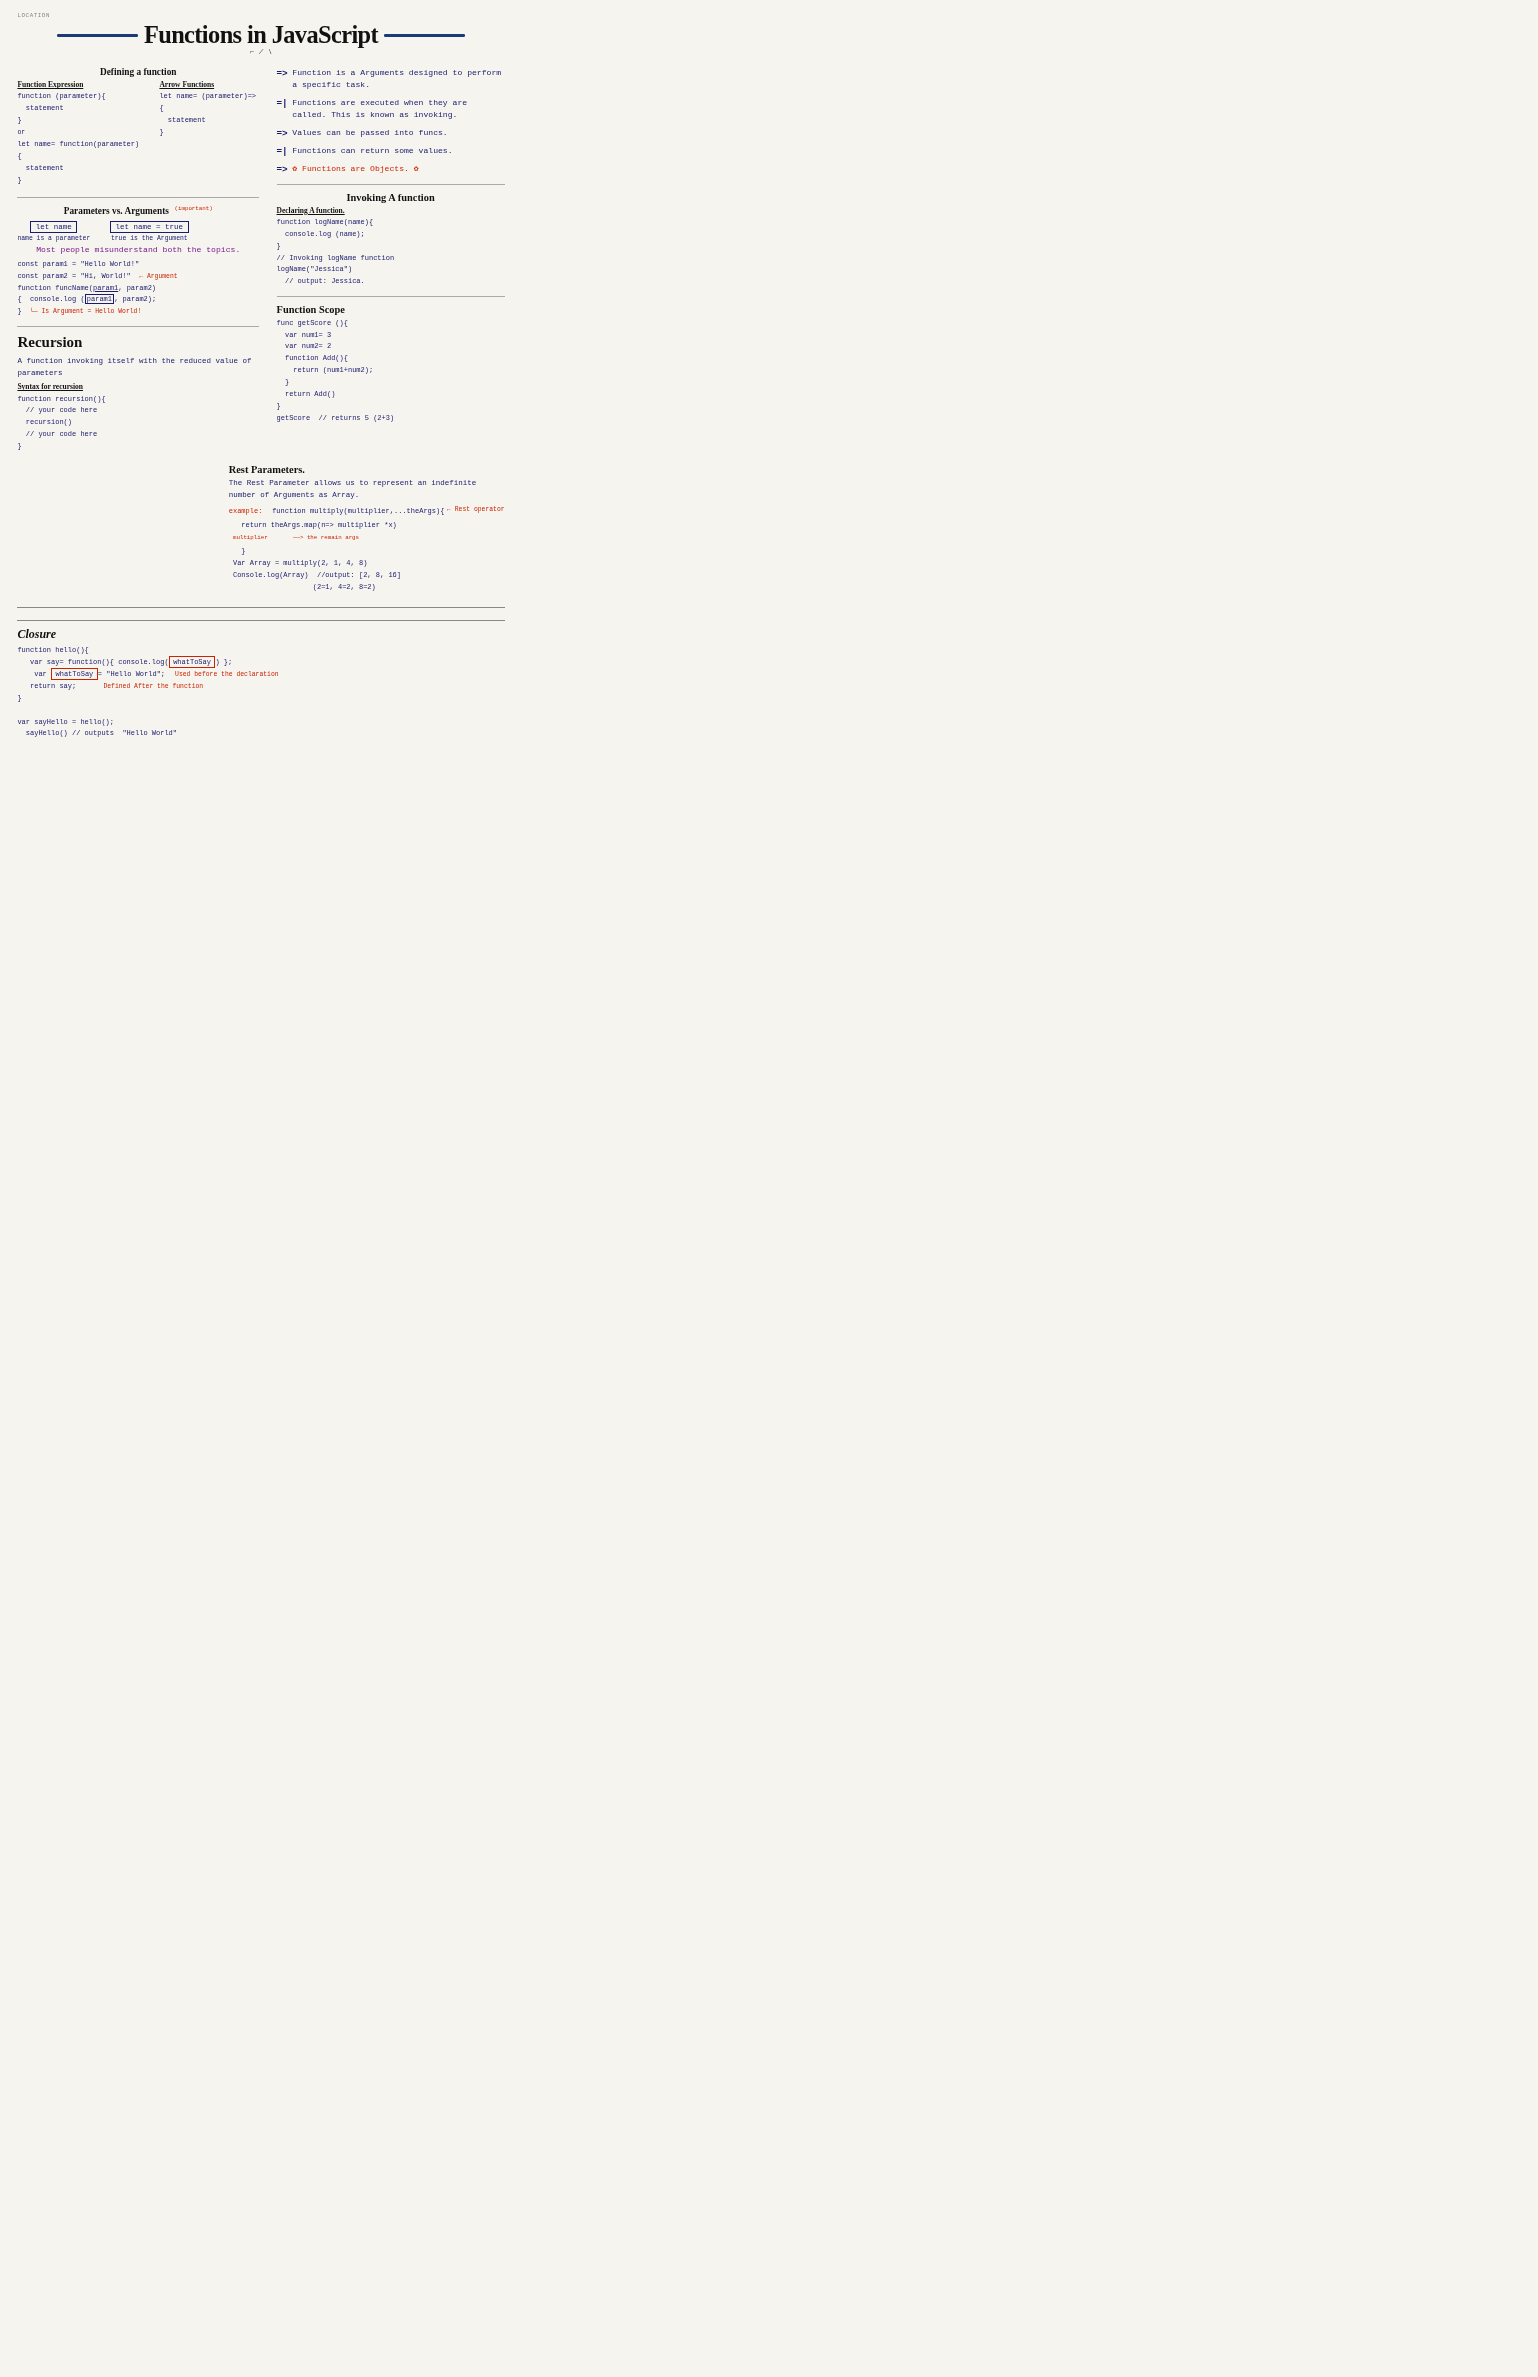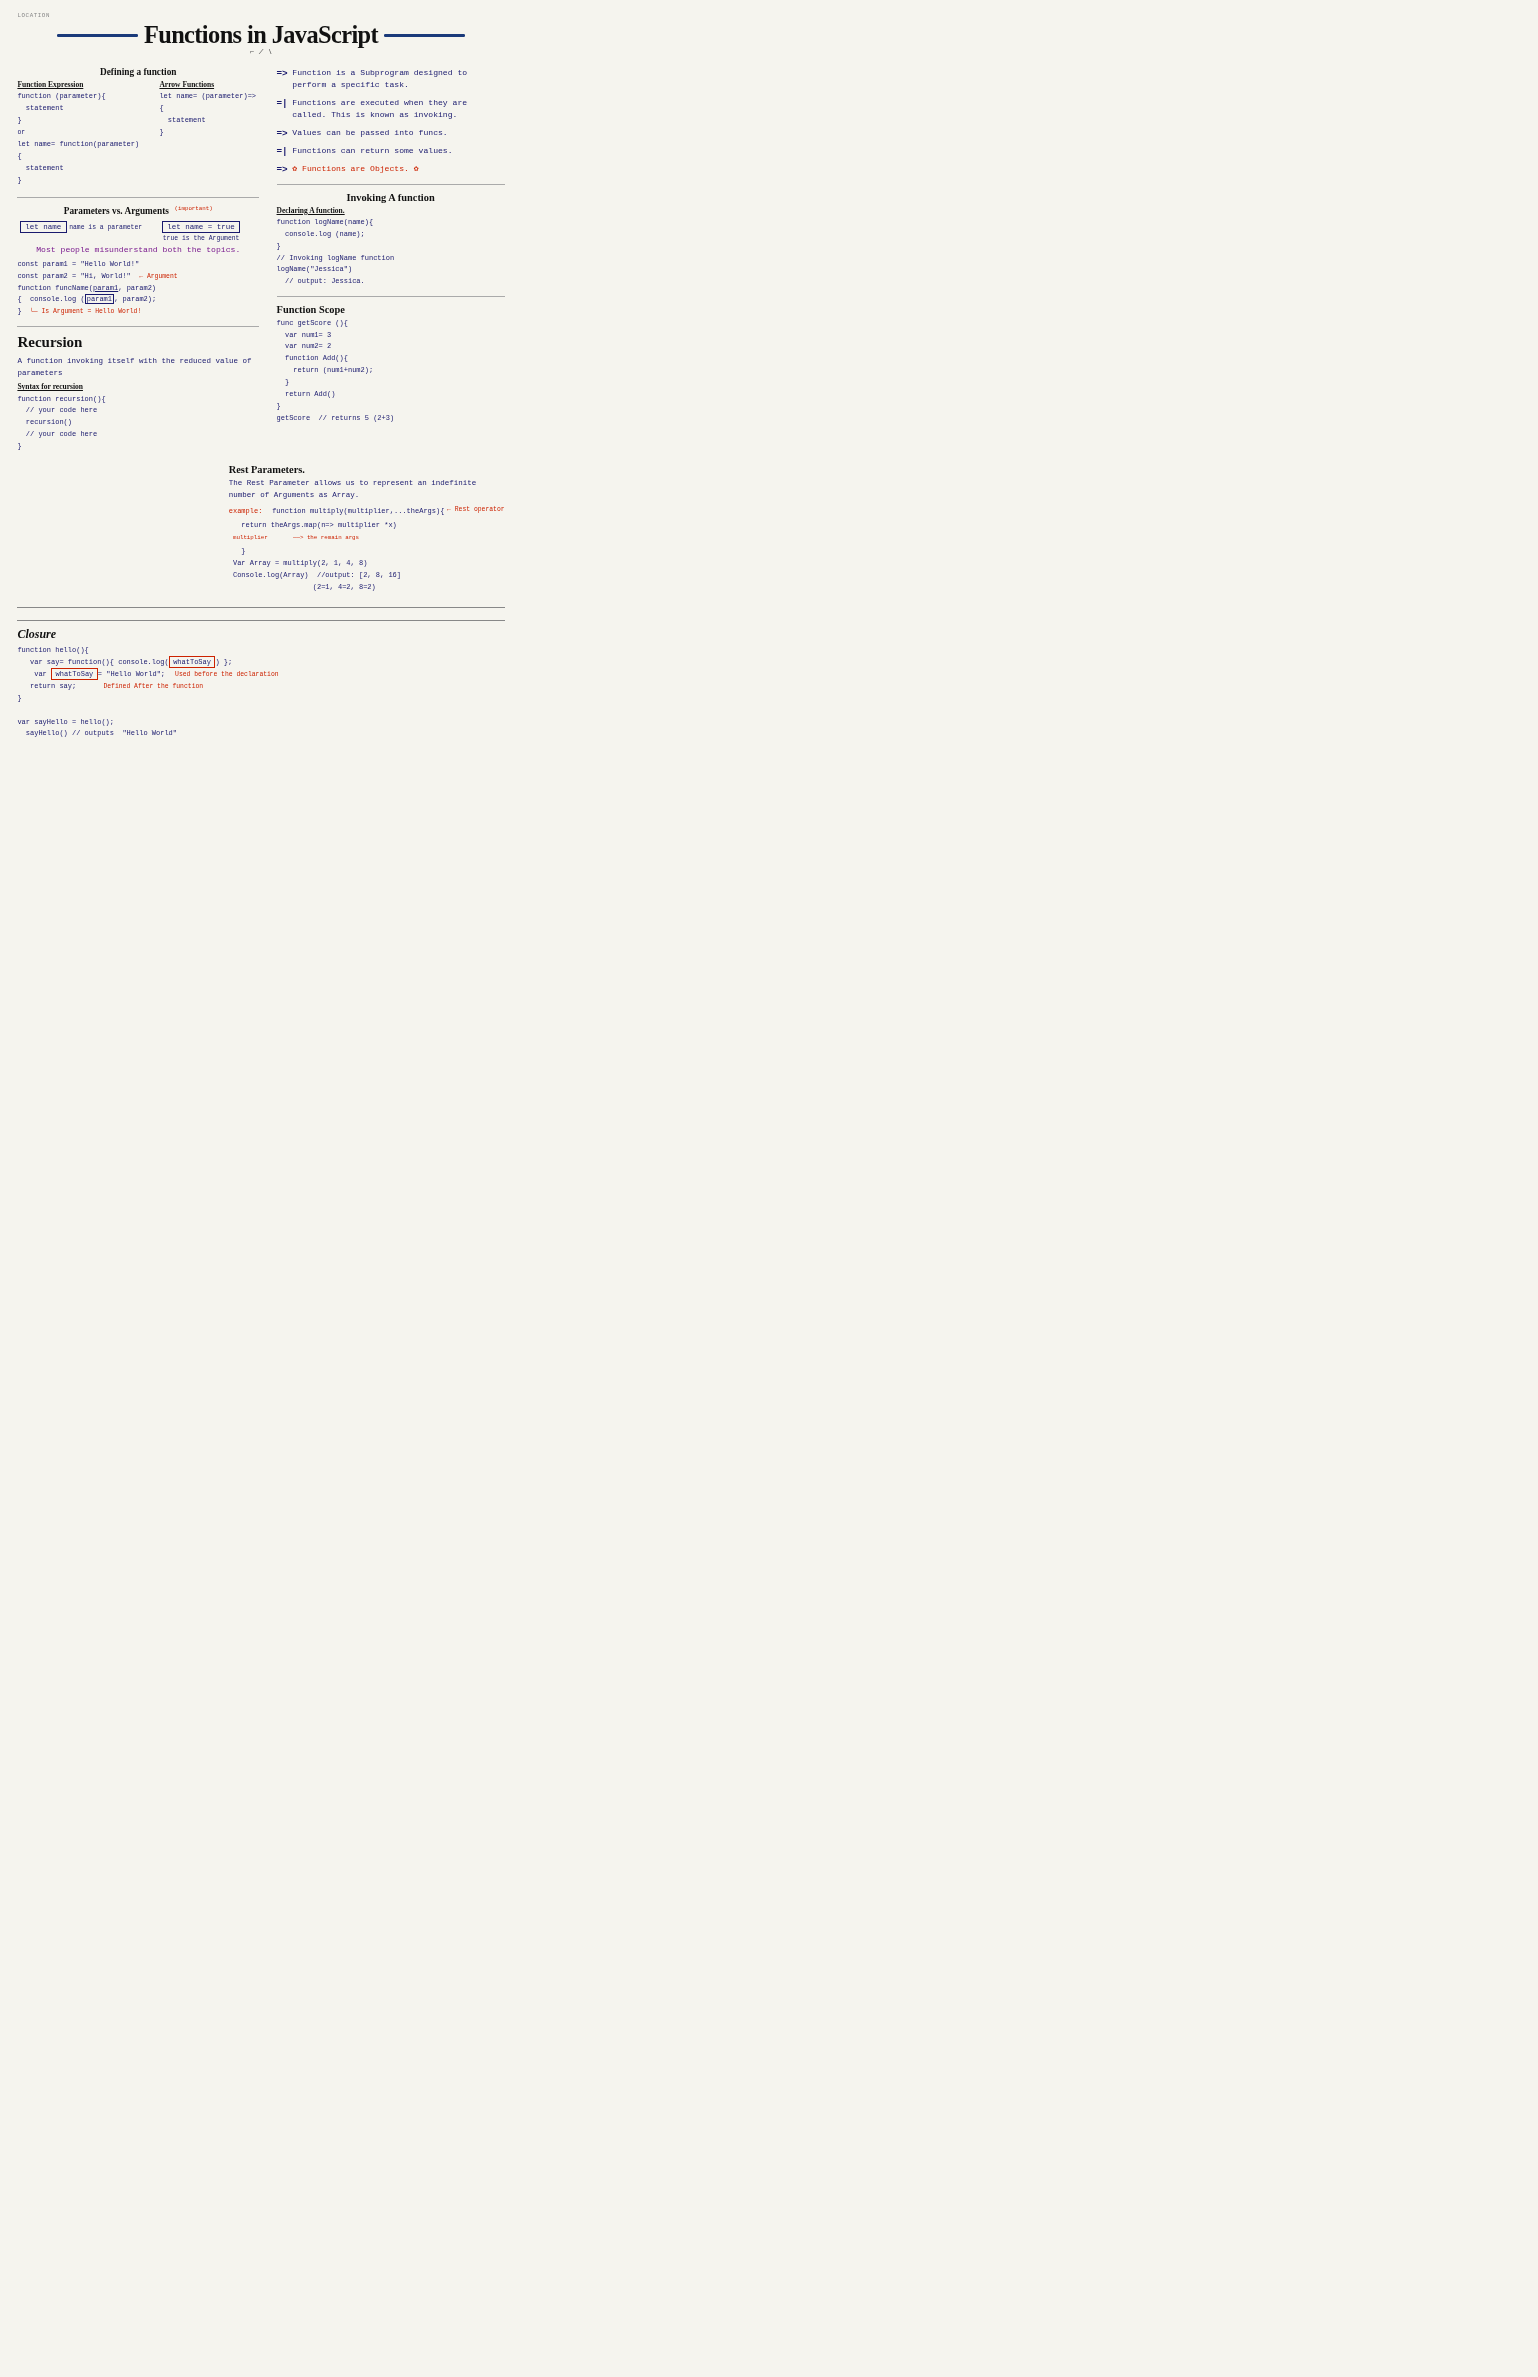--- a/index.html
+++ b/index.html
@@ -215,21 +215,21 @@
 
     <hr class="divider">
 
     <div style="margin-bottom:8.1px;">
       <div style="text-align:center; margin-bottom:3.5px;">
         <span class="section-title">Parameters vs. Arguments</span>
         <sup style="color:#cc2200; font-size:5.8px; font-family:'Courier New',monospace;">(important)</sup>
       </div>
 
       <div style="display:flex; gap:17.4px; align-items:flex-start; margin-bottom:3.5px;">
-        <div style="display:flex; flex-direction:row; align-items:center;">
+        <div style="display:flex; flex-direction:column; align-items:center;">
           <div class="box-label">let name</div>
           <div style="font-size:6.4px; color:#1a1a6e; font-family:'Courier New',monospace; margin-top:1.7px;">name is a parameter</div>
         </div>
         <div style="display:flex; flex-direction:column; align-items:center;">
           <div class="box-label">let name = true</div>
           <div style="font-size:6.4px; color:#1a1a6e; font-family:'Courier New',monospace; margin-top:1.7px;">true is the Argument</div>
         </div>
       </div>
 
       <div class="purple-text" style="text-align:center; display:block; margin-bottom:4.6px;">Most people misunderstand both the topics.</div>
@@ -260,21 +260,21 @@
       </div>
     </div>
 
   </div>
 
   <div class="right-col">
 
     <div style="margin-bottom:9.3px;">
       <div class="arrow-point">
         <span class="arrow-sym">=&gt;</span>
-        <span class="arrow-text">Function is a Subprogram designed to perform a specific task.</span>
+        <span class="arrow-text">Function is a Arguments designed to perform a specific task.</span>
       </div>
       <div class="arrow-point">
         <span class="arrow-sym">=|</span>
         <span class="arrow-text">Functions are executed when they are called. This is known as invoking.</span>
       </div>
       <div class="arrow-point">
         <span class="arrow-sym">=&gt;</span>
         <span class="arrow-text">Values can be passed into funcs.</span>
       </div>
       <div class="arrow-point">

